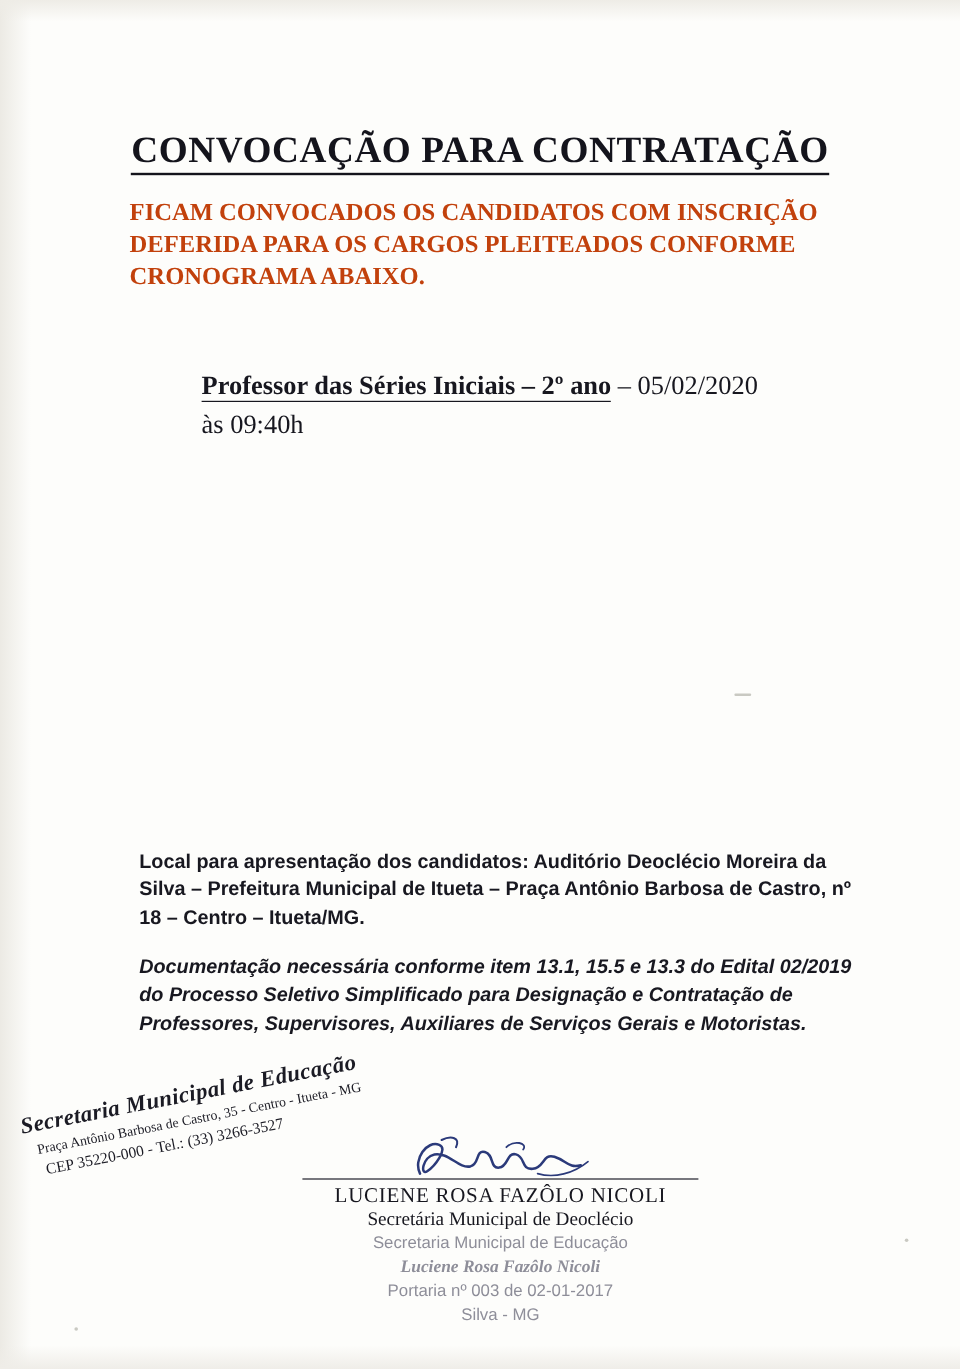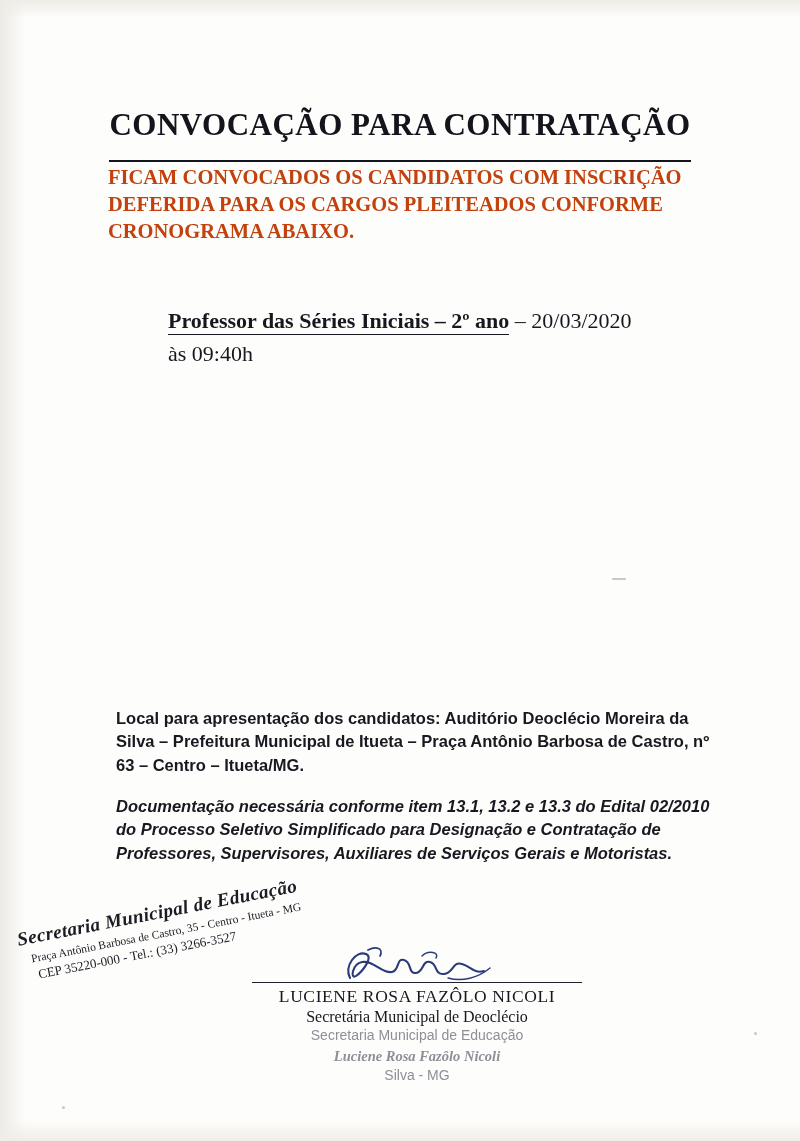--- a/index.html
+++ b/index.html
@@ -47,21 +47,21 @@
     width: 800px;
     text-align: center;
     font-size: 31px;
     font-weight: bold;
     letter-spacing: 0.5px;
     color: #14141c;
     font-family: "Liberation Serif", serif;
   }
   .title span {
     border-bottom: 2px solid #14141c;
-    padding-bottom: 18px;
+    padding-bottom: 2px;
   }
 
   .intro {
     position: absolute;
     top: 143px;
     left: 108px;
     width: 590px;
     font-size: 20.5px;
     font-weight: bold;
     line-height: 1.32;
@@ -249,28 +249,28 @@
   <div class="speck" style="left:62px; top:1106px; width:3px; height:3px;"></div>
 
   <h1 class="title">
     <span>CONVOCAÇÃO PARA CONTRATAÇÃO</span>
   </h1>
 
   <p class="intro">FICAM CONVOCADOS OS CANDIDATOS COM INSCRIÇÃO DEFERIDA PARA OS CARGOS PLEITEADOS CONFORME CRONOGRAMA ABAIXO.</p>
 
   <div class="job-block">
     <span class="job-role">Professor das Séries Iniciais – 2º ano</span>
-    <span class="job-date">– 20/03/2020</span>
+    <span class="job-date">– 05/02/2020</span>
     <span class="job-time">às 09:40h</span>
   </div>
 
 
-  <p class="local-block">Local para apresentação dos candidatos: Auditório Deoclécio Moreira da Silva – Prefeitura Municipal de Itueta – Praça Antônio Barbosa de Castro, nº 63 – Centro – Itueta/MG.</p>
-
-  <p class="doc-block">Documentação necessária conforme item 13.1, 13.2 e 13.3 do Edital 02/2010 do Processo Seletivo Simplificado para Designação e Contratação de Professores, Supervisores, Auxiliares de Serviços Gerais e Motoristas.</p>
+  <p class="local-block">Local para apresentação dos candidatos: Auditório Deoclécio Moreira da Silva – Prefeitura Municipal de Itueta – Praça Antônio Barbosa de Castro, nº 18 – Centro – Itueta/MG.</p>
+
+  <p class="doc-block">Documentação necessária conforme item 13.1, 15.5 e 13.3 do Edital 02/2019 do Processo Seletivo Simplificado para Designação e Contratação de Professores, Supervisores, Auxiliares de Serviços Gerais e Motoristas.</p>
 
   <div class="stamp">
     <div class="stamp-line1">Secretaria Municipal de Educação</div>
     <div class="stamp-line2">Praça Antônio Barbosa de Castro, 35 - Centro - Itueta - MG</div>
     <div class="stamp-line3">CEP  35220-000 - Tel.: (33) 3266-3527</div>
   </div>
 
   <div class="sig-wrap">
     <div class="sig-scribble">
       <svg width="190" height="42" viewBox="0 0 190 42" fill="none" xmlns="http://www.w3.org/2000/svg">
@@ -281,16 +281,17 @@
       </svg>
     </div>
     <div class="sig-rule"></div>
     <div class="sig-name">LUCIENE ROSA FAZÔLO NICOLI</div>
     <div class="sig-role">Secretária Municipal de Deoclécio</div>
   </div>
 
   <div class="faint-stamp">
     <div>Secretaria Municipal de Educação</div>
     <div class="fs-italic">Luciene Rosa Fazôlo Nicoli</div>
+    <div>Portaria nº 003 de 02-01-2017</div>
     <div>Silva - MG</div>
   </div>
 
 </div>
 
 </body></html>

